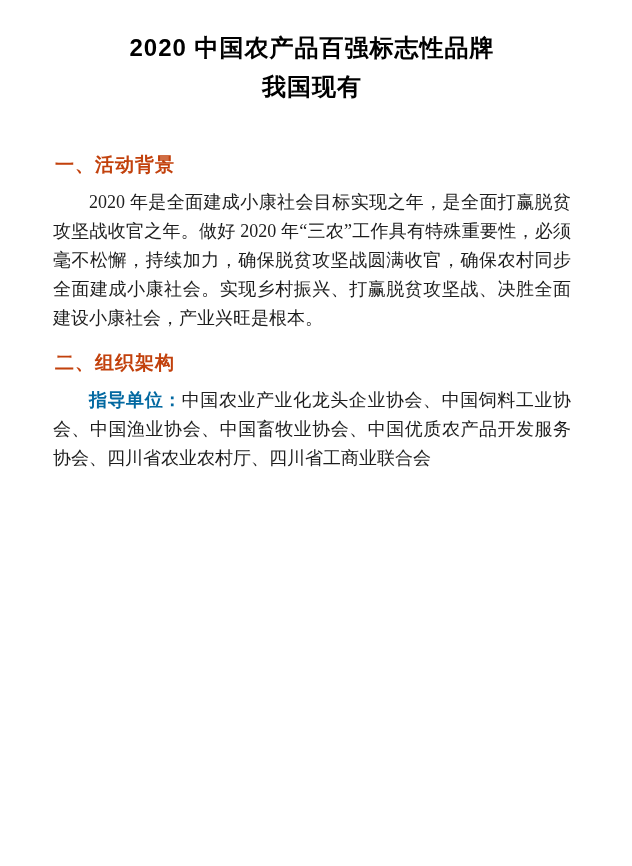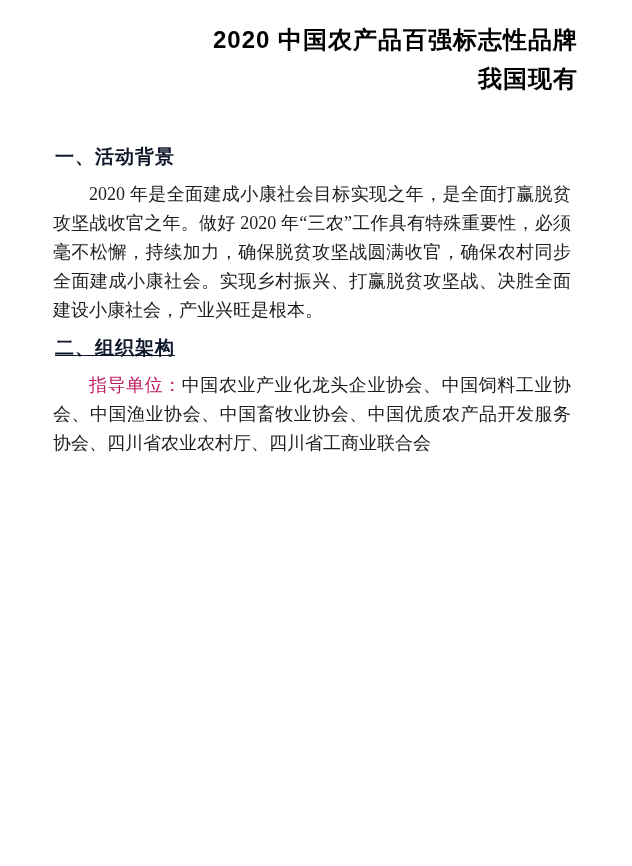--- a/index.html
+++ b/index.html
@@ -13,62 +13,61 @@
     height: 866px;
     margin: 0 auto;
     background: #ffffff;
     box-sizing: border-box;
     padding: 16px 50px 0 42px;
     overflow: hidden;
     color: #1d1d1d;
     font-family: "Liberation Serif", "DejaVu Serif", serif;
   }
   .doc-title {
-    margin: 4px;
-    text-align: right;
+    margin: 12px;
+    text-align: center;
     font-family: "Liberation Sans", "DejaVu Sans", sans-serif;
     font-weight: 700;
     color: #000000;
     font-size: 24px;
     line-height: 39px;
   }
   .doc-title .t-line {
     display: block;
     letter-spacing: 1px;
   }
   .sec-heading {
     font-family: "Liberation Sans", "DejaVu Sans", sans-serif;
     font-weight: 700;
-    color: #0f172a;
+    color: #c2410c;
     font-size: 19px;
     line-height: 24px;
     margin: 0 0 7px 13px;
     letter-spacing: 1px;
   }
   .sec-heading.first {
     margin-top: 47px;
   }
   .sec-heading.second {
-    margin-top: 11px;
-    text-decoration: underline;
+    margin-top: 18px;
   }
   .body-p {
     margin: 11px;
     font-size: 18px;
     line-height: 29px;
     text-align: justify;
     text-justify: inter-ideograph;
     text-indent: 2em;
     word-break: break-all;
     color: #1d1d1d;
   }
   .lead-label {
     font-family: "Liberation Sans", "DejaVu Sans", sans-serif;
-    font-weight: 400;
-    color: #be185d;
+    font-weight: 700;
+    color: #0369a1;
   }
 </style>
 </head>
 <body>
 
 <div class="page">
 
   <h1 class="doc-title">
     <span class="t-line">2020 中国农产品百强标志性品牌</span>
     <span class="t-line">我国现有</span>

